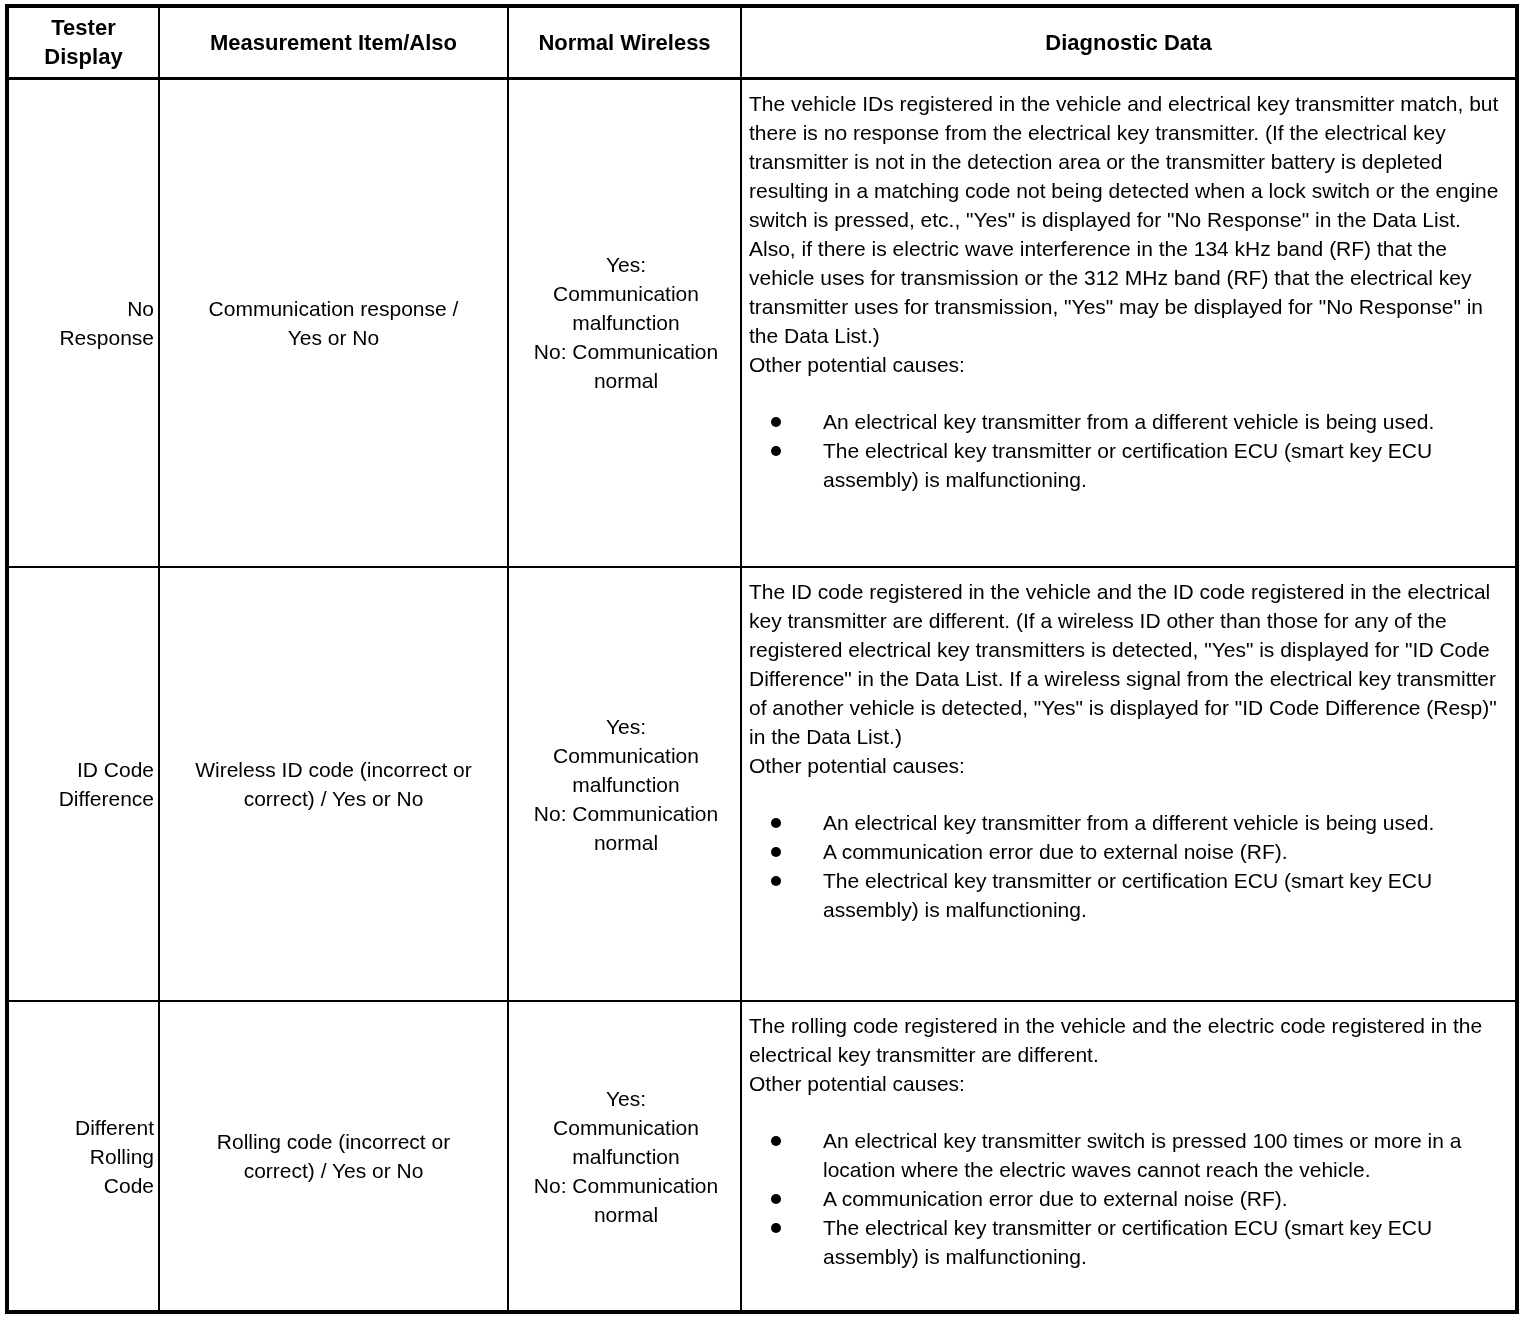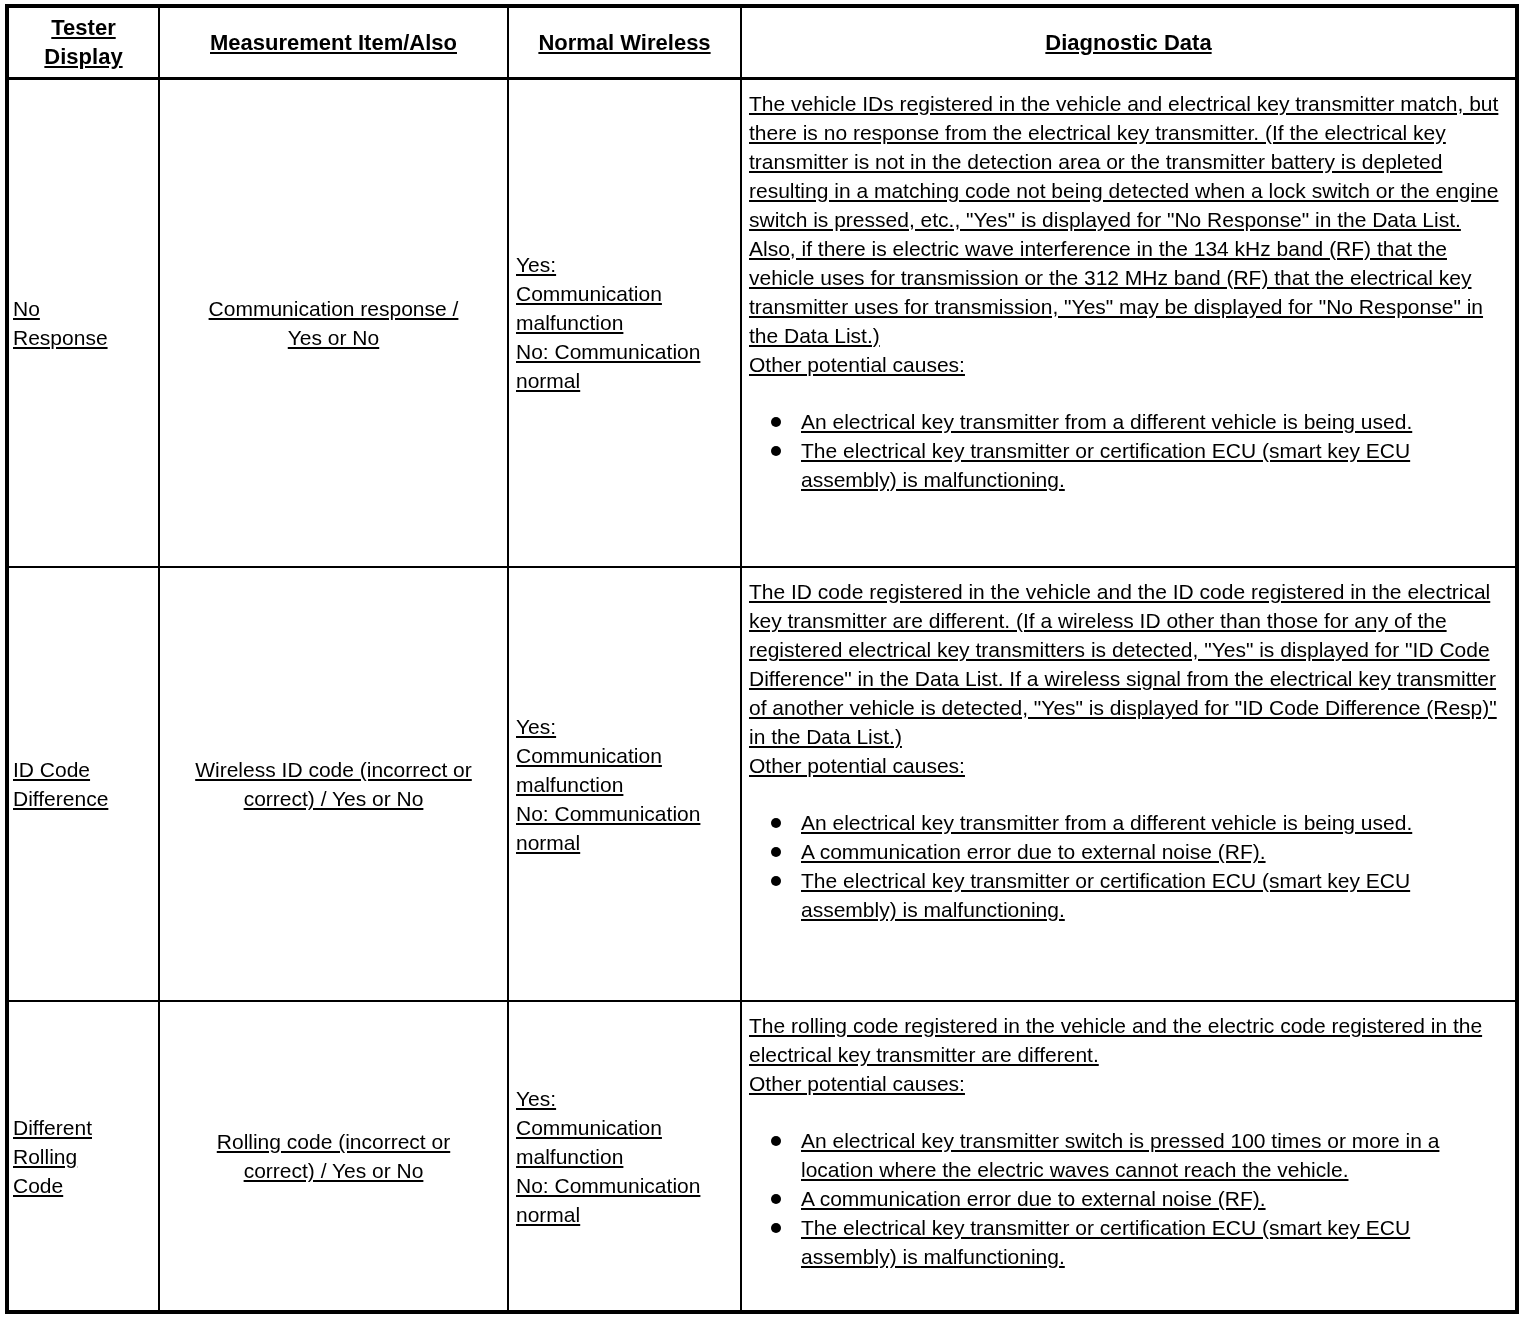--- a/index.html
+++ b/index.html
@@ -15,47 +15,46 @@
     background: #ffffff;
   }
   table.diag {
     border-collapse: collapse;
     table-layout: fixed;
     width: 1510px;
     height: 1046px;
     border: 4px solid #000000;
     font-size: 21px;
     line-height: 29px;
-    text-decoration: underline;
   }
   th, td {
     border: 2px solid #000000;
     vertical-align: middle;
   }
   th {
     border-bottom: 3px solid #000000;
     font-size: 22px;
     font-weight: bold;
     text-align: center;
     white-space: pre-line;
     height: 72px;
     padding: 4px;
   }
   td.c-tester {
-    text-align: left;
+    text-align: right;
     white-space: pre-line;
     padding: 4px;
   }
   td.c-measure {
     text-align: center;
     white-space: pre-line;
     padding: 4px 26px;
   }
   td.c-normal {
-    text-align: left;
+    text-align: center;
     white-space: pre-line;
     padding: 4px 4px 4px 7px;
   }
   td.c-note {
     vertical-align: top;
     text-align: left;
     padding: 9px 8px 18px 7px;
   }
   tr.r1 { height: 489px; }
   tr.r2 { height: 434px; }
@@ -76,20 +75,21 @@
     flex: 0 0 auto;
     width: 10px;
     height: 10px;
     margin-top: 10px;
     margin-right: 20px;
     border-radius: 50%;
     background: #000000;
   }
   .bullet-text {
     flex: 1 1 auto;
+    margin-left: 22px;
   }
 </style>
 </head>
 <body>
 
 <div class="page">
   <table class="diag">
     <colgroup>
       <col style="width:152px">
       <col style="width:349px">

